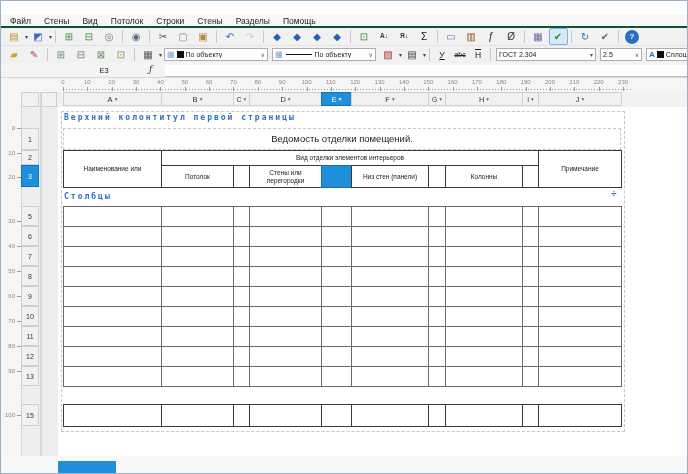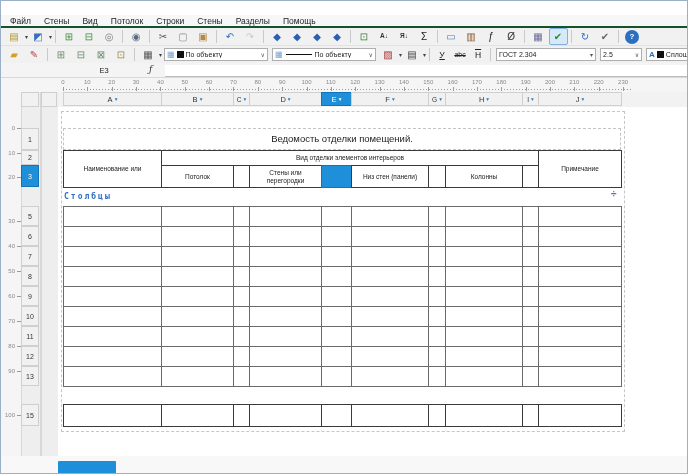--- a/index.html
+++ b/index.html
@@ -389,20 +389,21 @@
         <div class="colhead" style="left: 480px; width: 84px;">
           <span class="cl">J</span>
           <span class="ca">▾</span>
         </div>
       </div>
     <div id="rowheads"></div>
 
     <div id="doc">
       <div id="page-dash"></div>
 
+      <div id="sect1" class="sect-label">Верхний колонтитул первой страницы</div>
       <div id="titlecell" class="cell">Ведомость отделки помещений.</div>
 
       <div id="cellA" class="cell">Наименование или</div>
       <div id="cellGroup" class="cell">Вид отделки элементов интерьеров</div>
       <div id="cellJ" class="cell">Примечание</div>
       <div id="cellB" class="cell">Потолок</div>
       <div id="cellC" class="cell"></div>
       <div id="cellD" class="cell">Стены или перегородки</div>
       <div id="cellE" class="cell"></div>
       <div id="cellF" class="cell">Низ стен (панели)</div>

